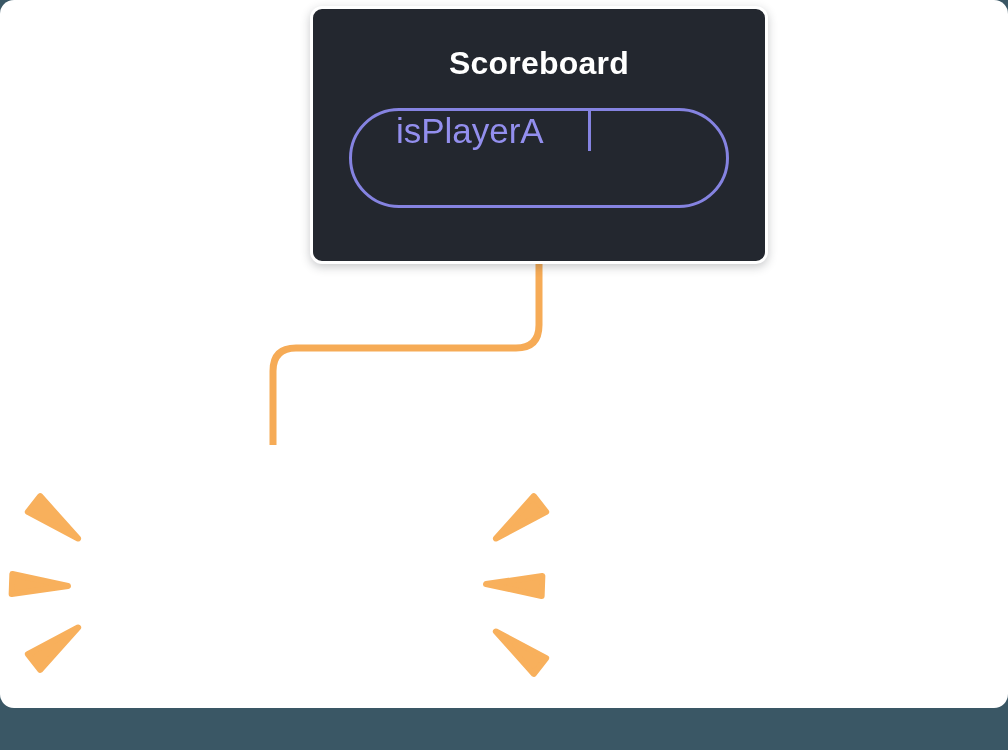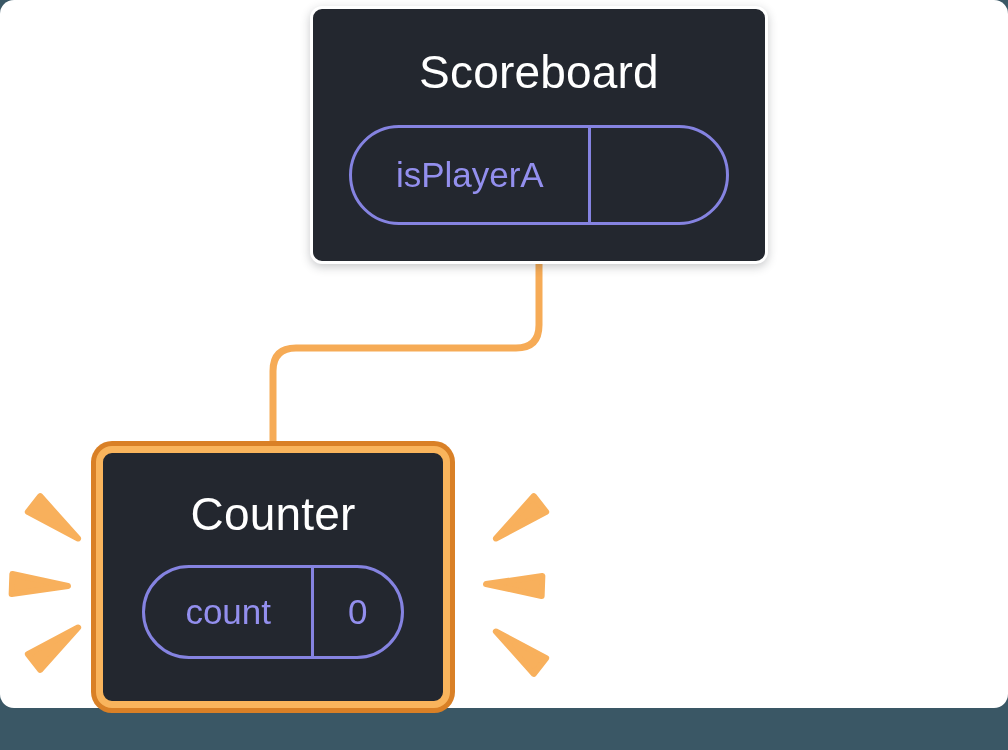--- a/index.html
+++ b/index.html
@@ -35,22 +35,22 @@
   .node {
     position: absolute;
     box-sizing: border-box;
     background: var(--node-bg, #23272f);
     display: flex;
     flex-direction: column;
     align-items: center;
   }
   .node-title {
     color: var(--title-text, #ffffff);
-    font-weight: 400;
-    font-size: 46px;
+    font-weight: 700;
+    font-size: 32px;
     letter-spacing: 0.2px;
   }
   .scoreboard {
     left: 310px; top: 6px;
     width: 458px; height: 258px;
     border: 3px solid var(--node-border, #ffffff);
     border-radius: 12px;
     box-shadow: 0 3px 10px rgba(35, 39, 47, 0.25);
     padding-top: 36px;
   }
@@ -66,21 +66,21 @@
     box-sizing: border-box;
     display: flex;
     align-items: stretch;
     border: 3px solid var(--pill-border, #8583e1);
     border-radius: 60px;
     background: transparent;
     overflow: hidden;
   }
   .scoreboard .pill {
     margin-top: 26px;
-    width: 380px; height: 100px;
+    width: 380px; height: 100px; flex-direction: column;
   }
   .counter .pill {
     margin-top: 24px;
     width: 262px; height: 94px;
   }
   .pill-key, .pill-val {
     display: flex;
     align-items: center;
     justify-content: center;
     color: var(--pill-text, #938fee);
@@ -125,21 +125,14 @@
     </g>
   </svg>
 
   <div class="node scoreboard">
     <div class="node-title">Scoreboard</div>
     <div class="pill">
       <div class="pill-key">isPlayerA</div>
     </div>
   </div>
 
-  <div class="node counter">
-    <div class="node-title">Counter</div>
-    <div class="pill">
-      <div class="pill-key">count</div>
-      <div class="pill-val">0</div>
-    </div>
-  </div>
 
 </div>
 
 </body></html>

